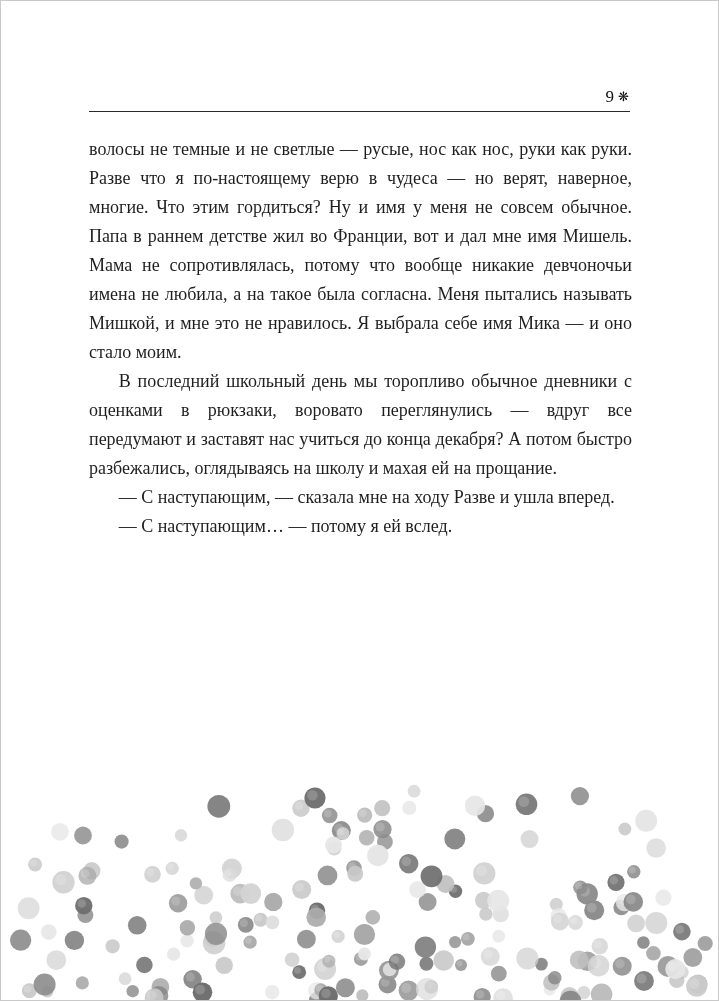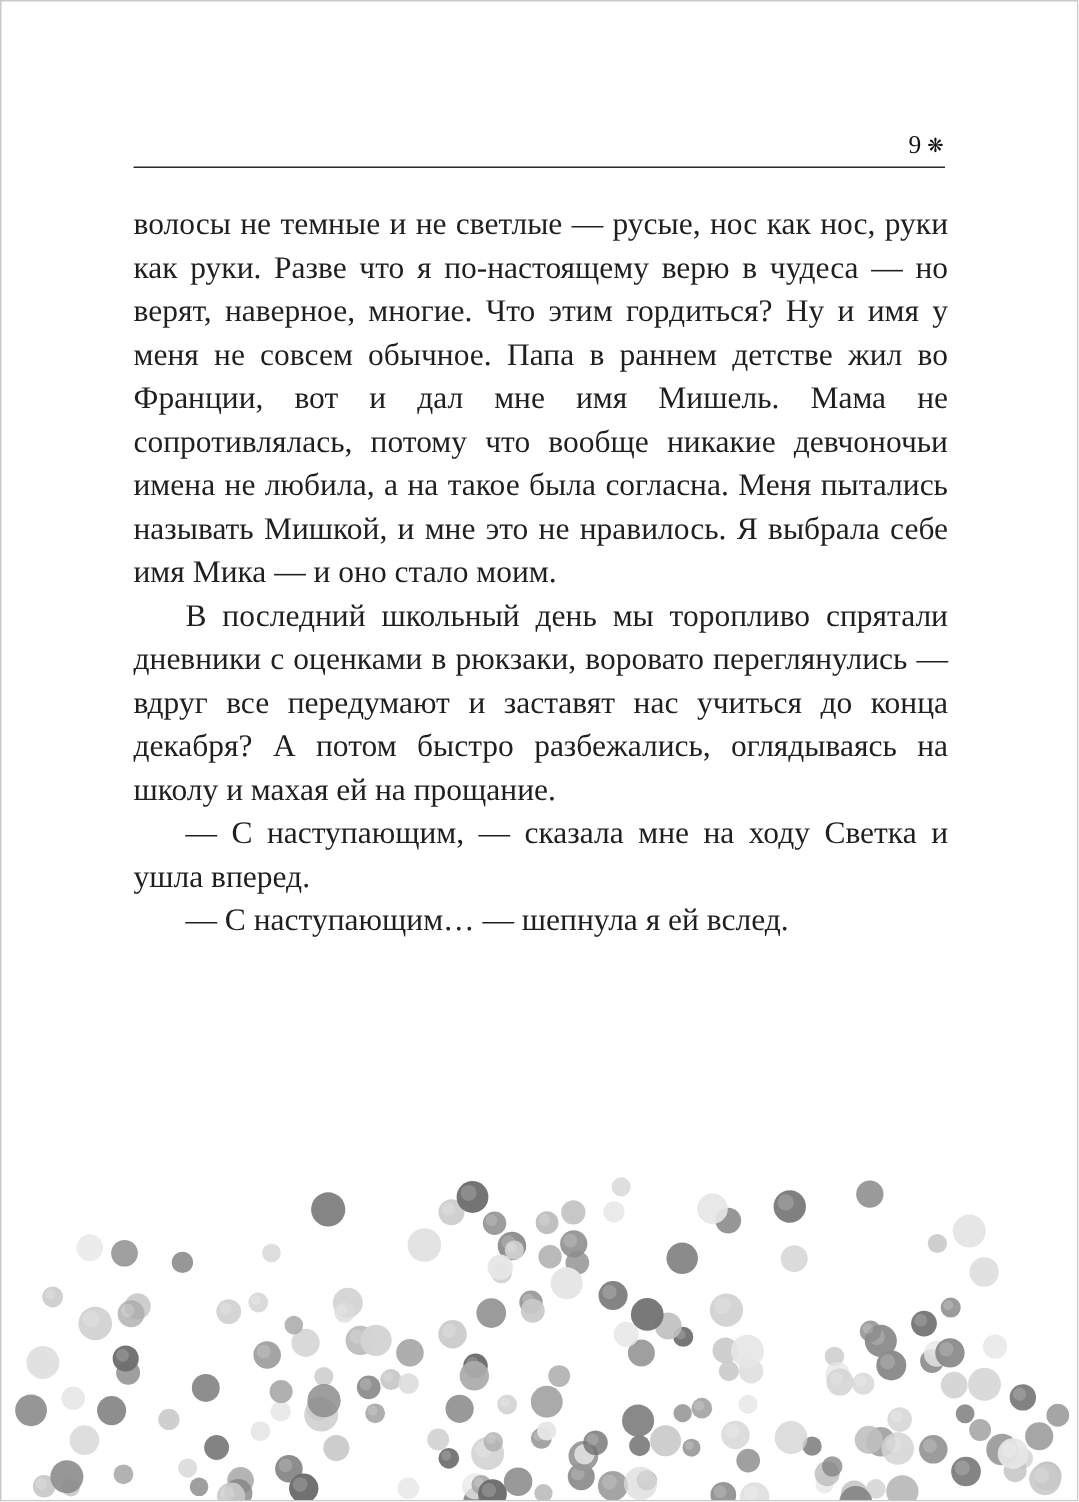--- a/index.html
+++ b/index.html
@@ -38,21 +38,21 @@
     left: 88px;
     right: 88px;
     height: 0;
     border-top: 1px solid #2a2a2a;
   }
   .body-text {
     position: absolute;
     top: 134px;
     left: 88px;
     width: 543px;
-    font-size: 21px;
+    font-size: 18px;
     line-height: 29px;
     text-align: justify;
     color: #1f1f1f;
   }
   .body-text p {
     margin: 0;
     padding: 0;
   }
   .body-text p.indent {
     text-indent: 1.65em;
@@ -72,23 +72,23 @@
 <div class="page">
 
   <div class="header">
     <span class="pagenum">9</span><span class="ornament">❋</span>
   </div>
 
   <div class="rule"></div>
 
   <div class="body-text">
       <p>волосы не темные и не светлые — русые, нос как нос, руки как руки. Разве что я по-настоящему верю в чудеса — но верят, наверное, многие. Что этим гордиться? Ну и имя у меня не совсем обычное. Папа в раннем детстве жил во Франции, вот и дал мне имя Мишель. Мама не сопротивлялась, потому что вообще никакие девчоночьи имена не любила, а на такое была согласна. Меня пытались называть Мишкой, и мне это не нравилось. Я выбрала себе имя Мика — и оно стало моим.</p>
-      <p class="indent">В последний школьный день мы торопливо спрятали дневники с оценками в рюкзаки, воровато переглянулись — вдруг все передумают и заставят нас учиться до конца декабря? А потом быстро разбежались, оглядываясь на школу и махая ей на прощание.</p>
-      <p class="indent">— С наступающим, — сказала мне на ходу Светка и ушла вперед.</p>
-      <p class="indent">— С наступающим… — шепнула я ей вслед.</p>
+      <p class="indent">В последний школьный день мы торопливо обычное дневники с оценками в рюкзаки, воровато переглянулись — вдруг все передумают и заставят нас учиться до конца декабря? А потом быстро разбежались, оглядываясь на школу и махая ей на прощание.</p>
+      <p class="indent">— С наступающим, — сказала мне на ходу Разве и ушла вперед.</p>
+      <p class="indent">— С наступающим… — потому я ей вслед.</p>
     </div>
 
   <div class="confetti-wrap">
     <svg id="confetti-svg" width="717" height="225">
         <circle cx="159.4" cy="211.9" r="8.9" fill="#ababab" fill-opacity="0.89"></circle>
         <circle cx="211.4" cy="163.9" r="8.2" fill="#d3d3d3" fill-opacity="0.86"></circle>
         <circle cx="239.2" cy="118.6" r="9.8" fill="#bfbfbf" fill-opacity="0.99"></circle>
         <circle cx="236.8" cy="116.1" r="4.9" fill="#ffffff" fill-opacity="0.18"></circle>
         <circle cx="386.5" cy="209.5" r="9.0" fill="#828282" fill-opacity="0.86"></circle>
         <circle cx="384.2" cy="207.3" r="4.5" fill="#ffffff" fill-opacity="0.18"></circle>

